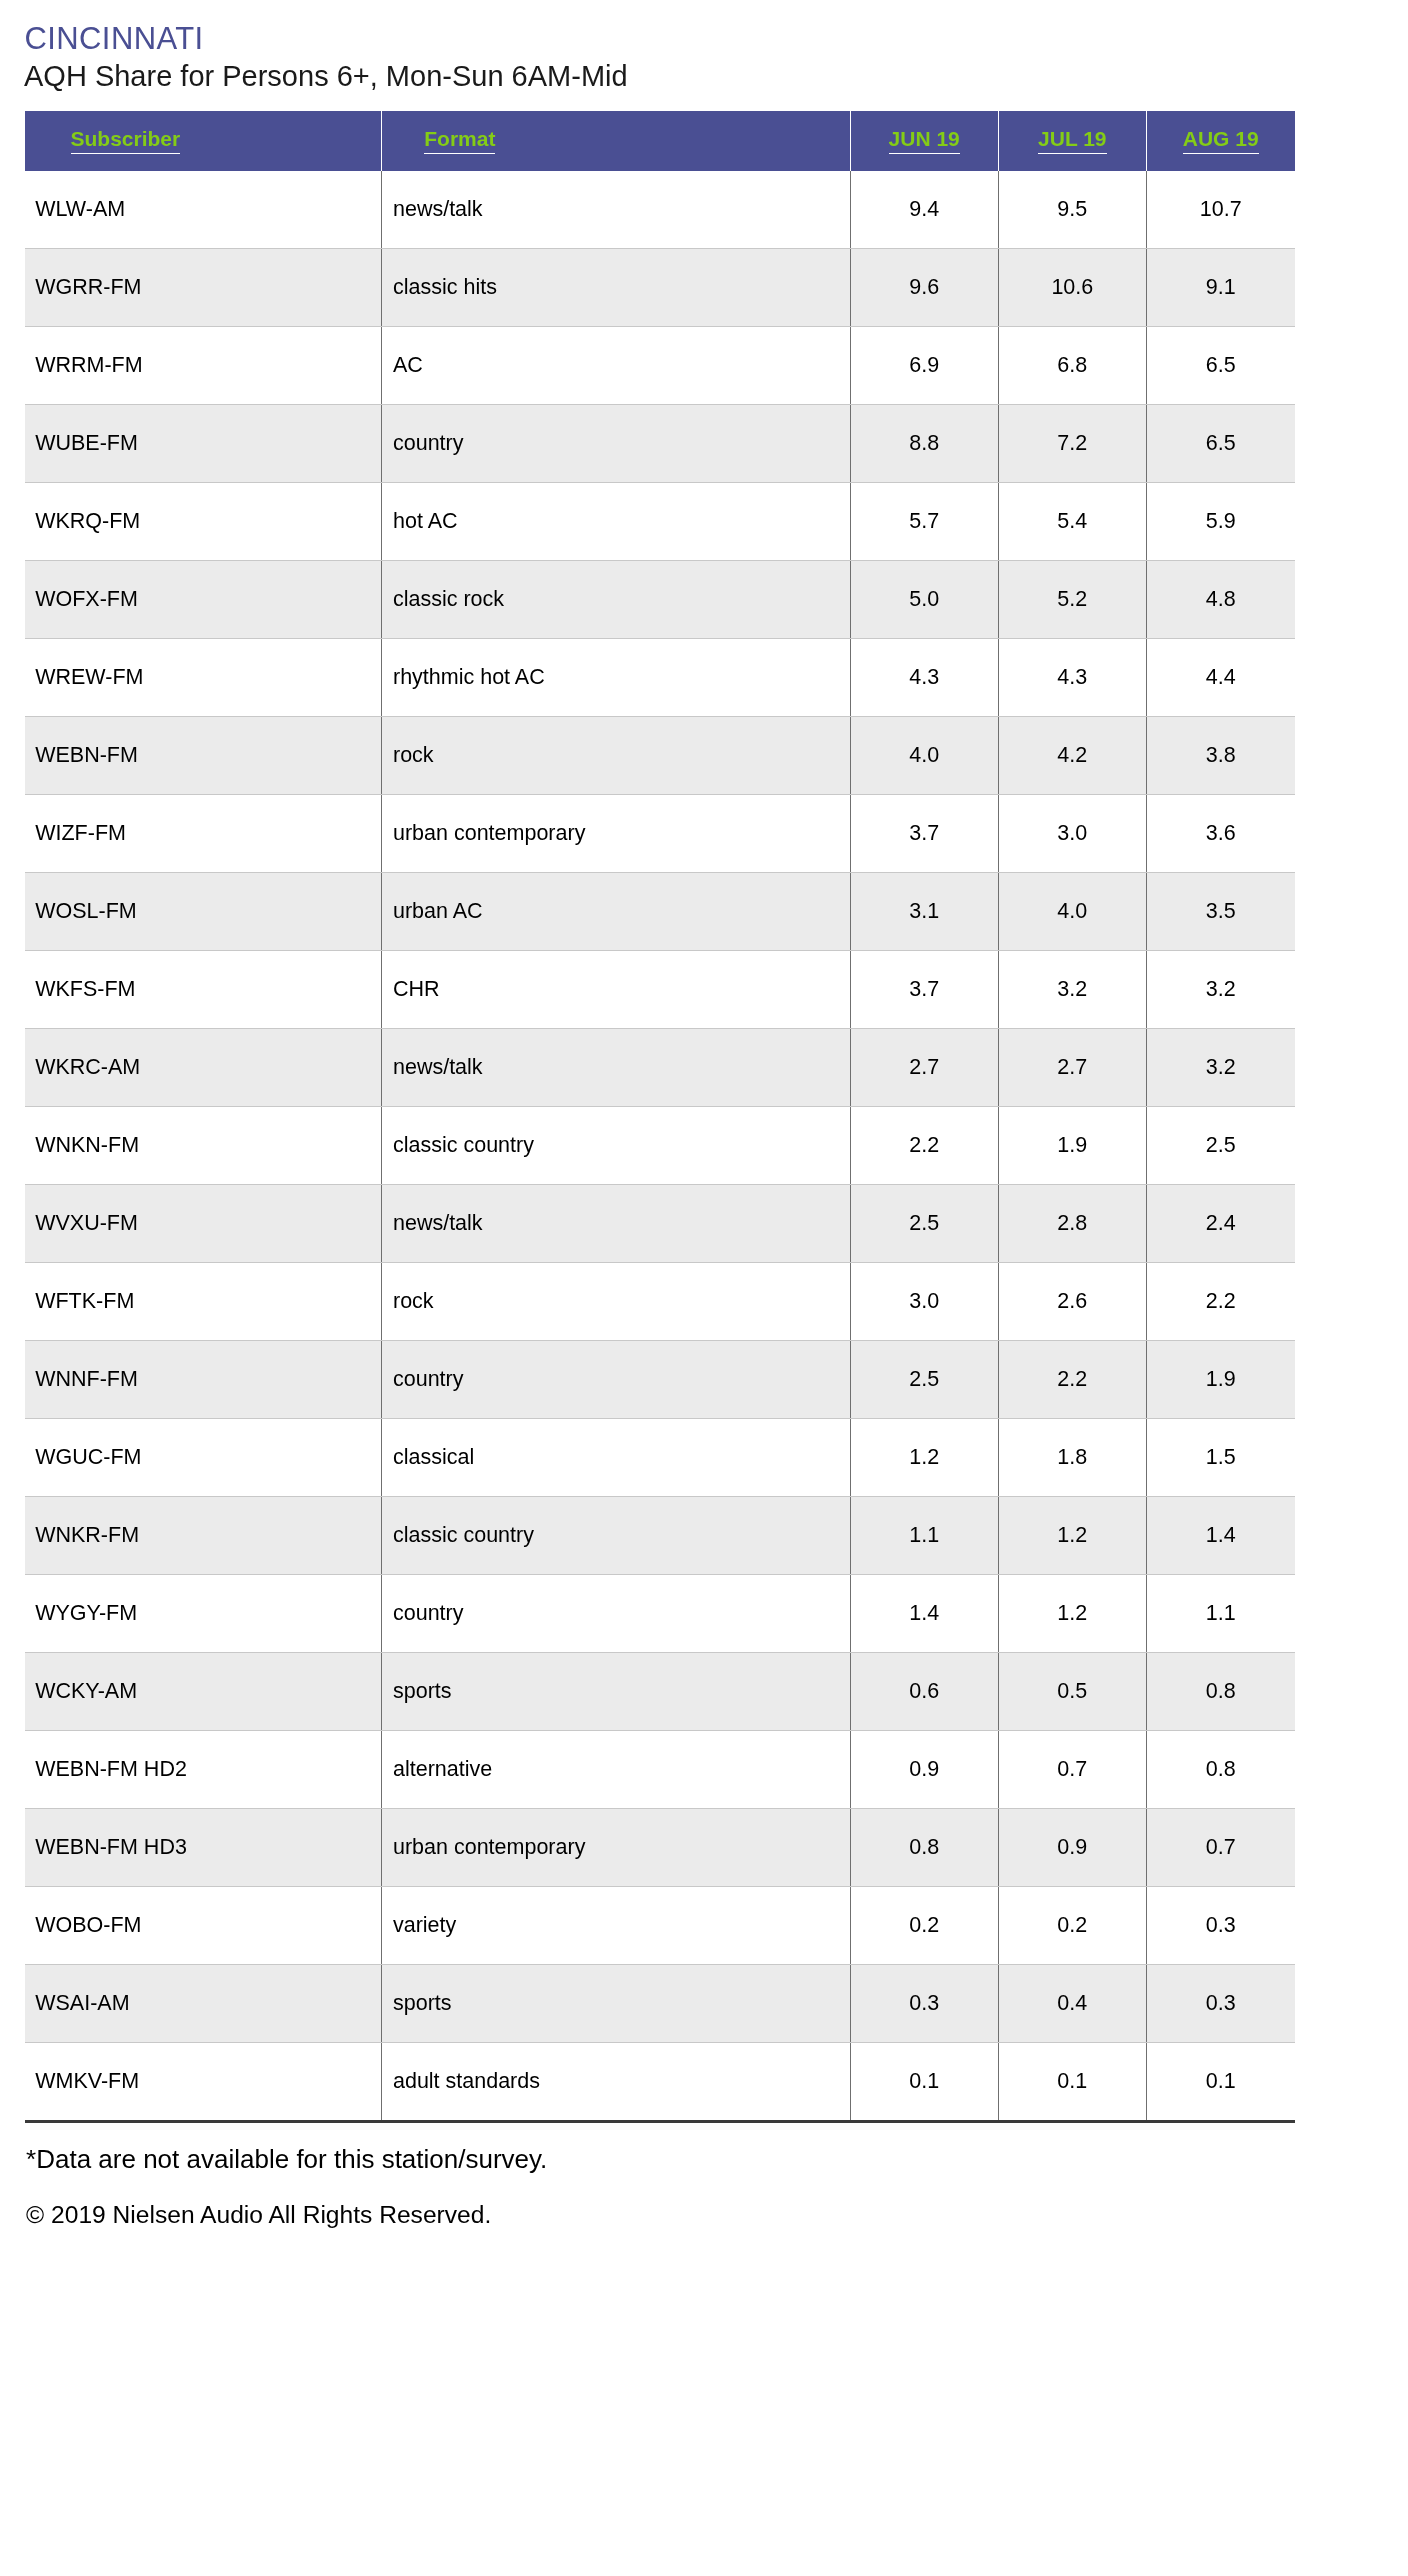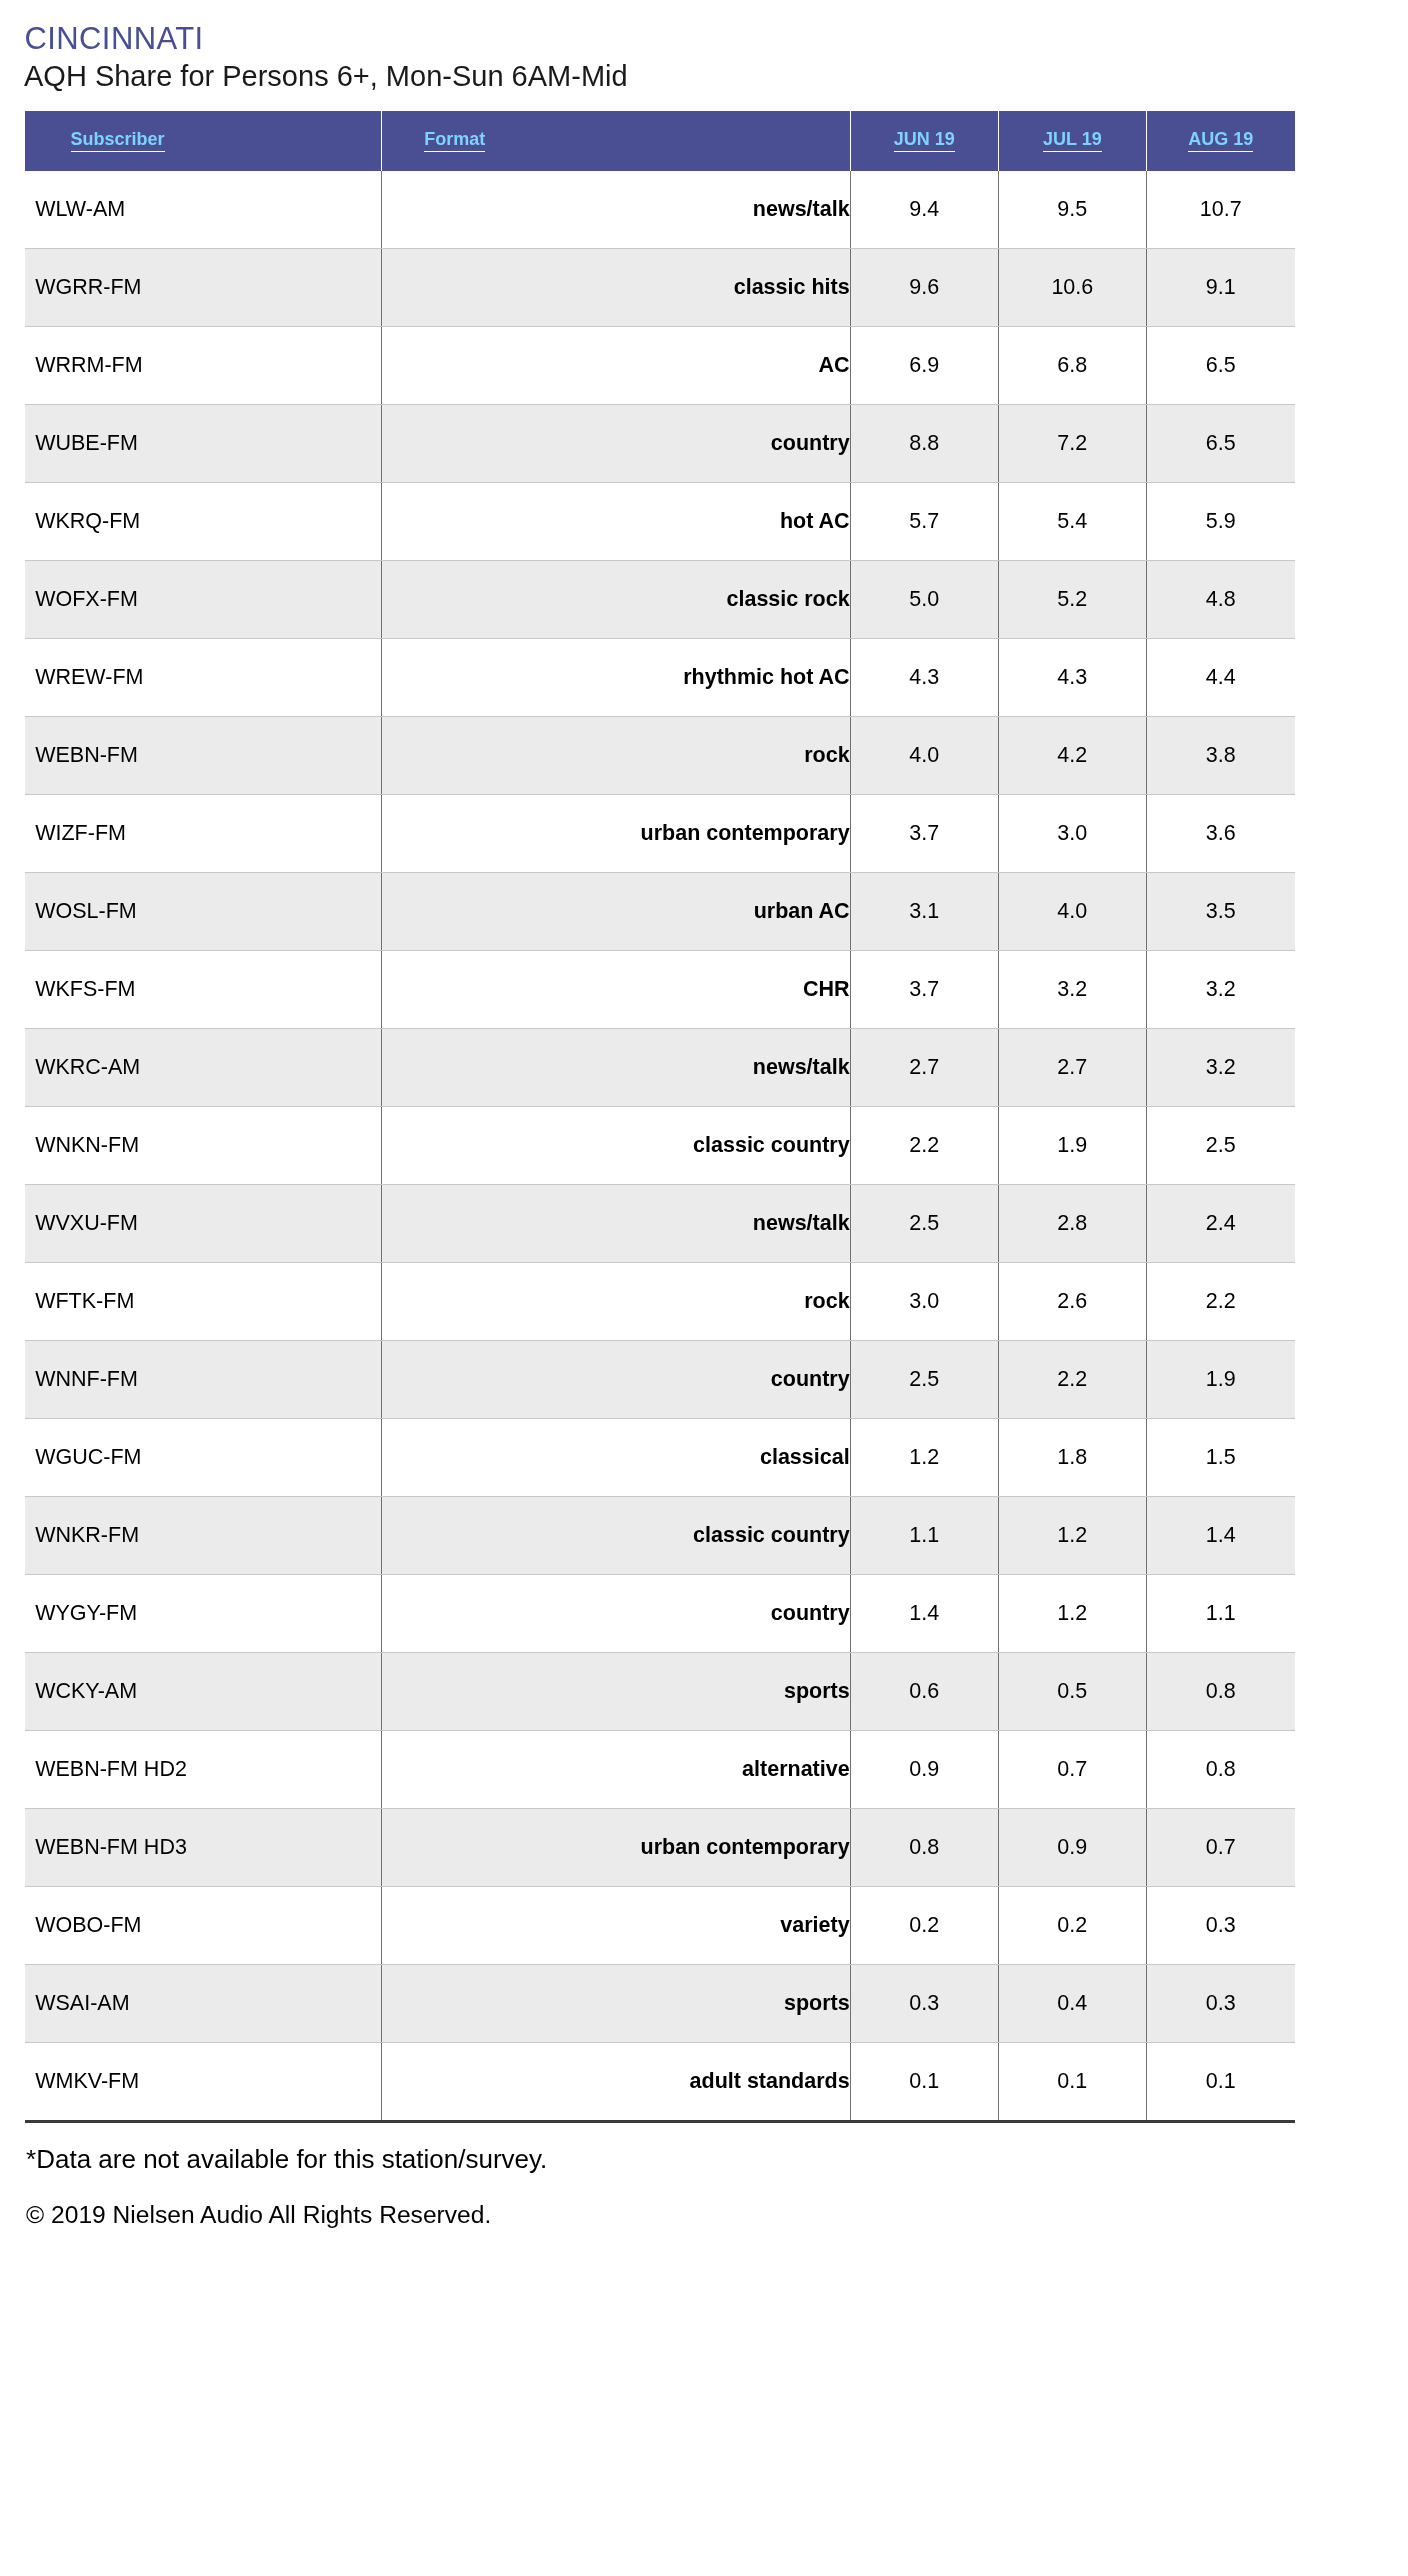--- a/index.html
+++ b/index.html
@@ -36,22 +36,22 @@
     border-collapse: collapse;
     width: 1270px;
     table-layout: fixed;
     margin-left: 1.5px;
   }
   table.ratings col.c-sub   { width: 357px; }
   table.ratings col.c-fmt   { width: 468px; }
   table.ratings col.c-per   { width: 148px; }
   thead th {
     background: #4a4f93;
-    color: #7dd3fc;
-    font-size: 18px;
+    color: #84cc16;
+    font-size: 21px;
     font-weight: bold;
     height: 60px;
     padding: 0;
     border-right: 1.5px solid #ffffff;
     vertical-align: middle;
   }
   thead th:last-child { border-right: none; margin-left: 28px; }
   thead th .hdr-label {
     display: inline-block;
     border-bottom: 1.5px solid #ffffff;
@@ -68,23 +68,22 @@
     vertical-align: middle;
     background: #ffffff;
   }
   tbody tr.alt td { background: #ebebeb; }
   tbody td.c-sub {
     padding-left: 10.7px;
     text-align: left;
   }
   tbody td.c-fmt {
     padding-left: 10.7px;
-    text-align: right;
+    text-align: left;
     border-left: 0.8px solid #6f6f6f;
-    font-weight: bold;
   }
   tbody td.c-per {
     text-align: center;
     border-left: 0.8px solid #6f6f6f;
   }
   tbody tr:last-child td {
     border-bottom: none;
   }
   .table-bottom-rule {
     width: 1270px;

